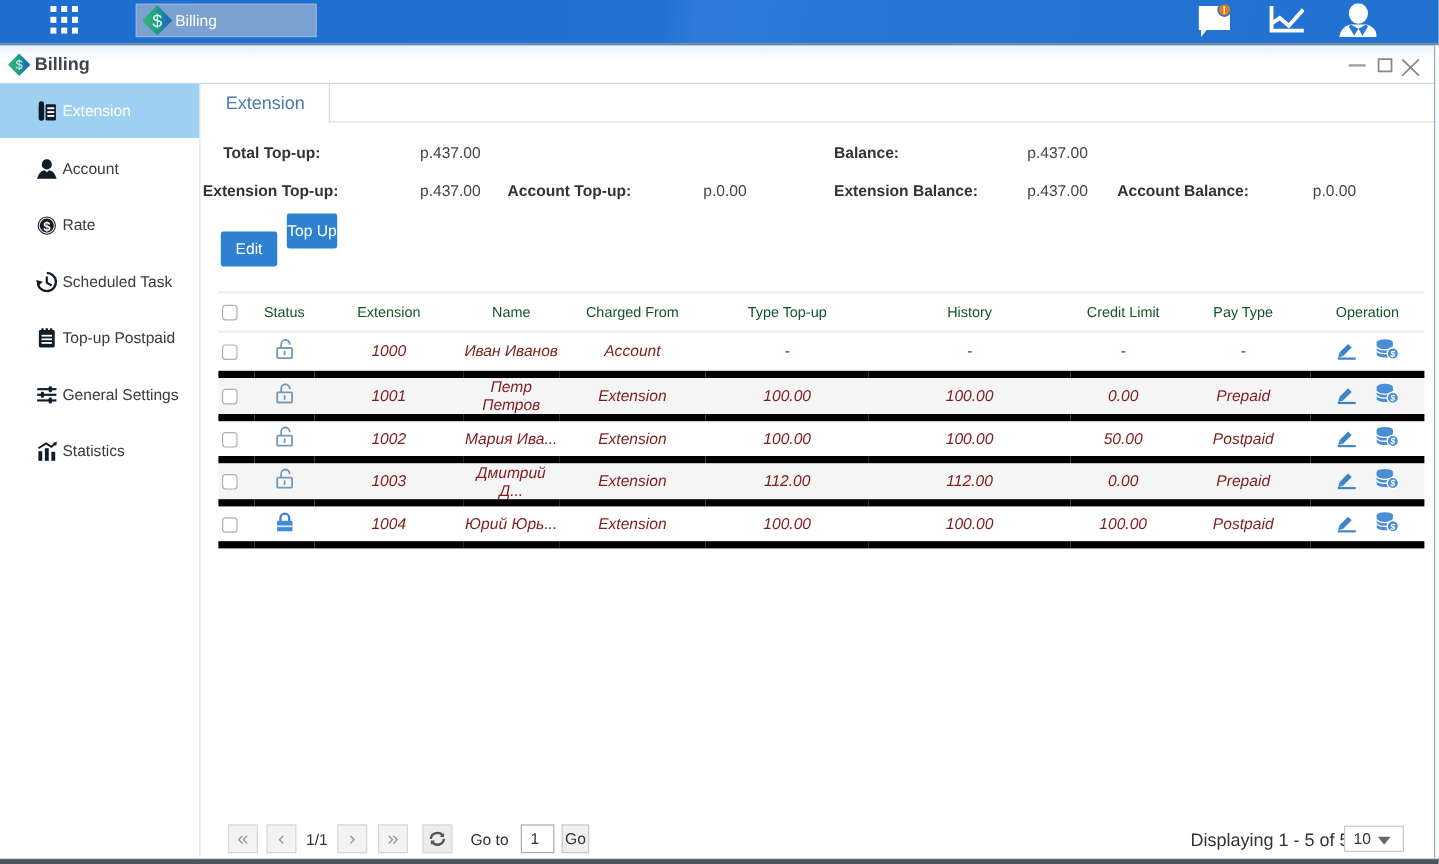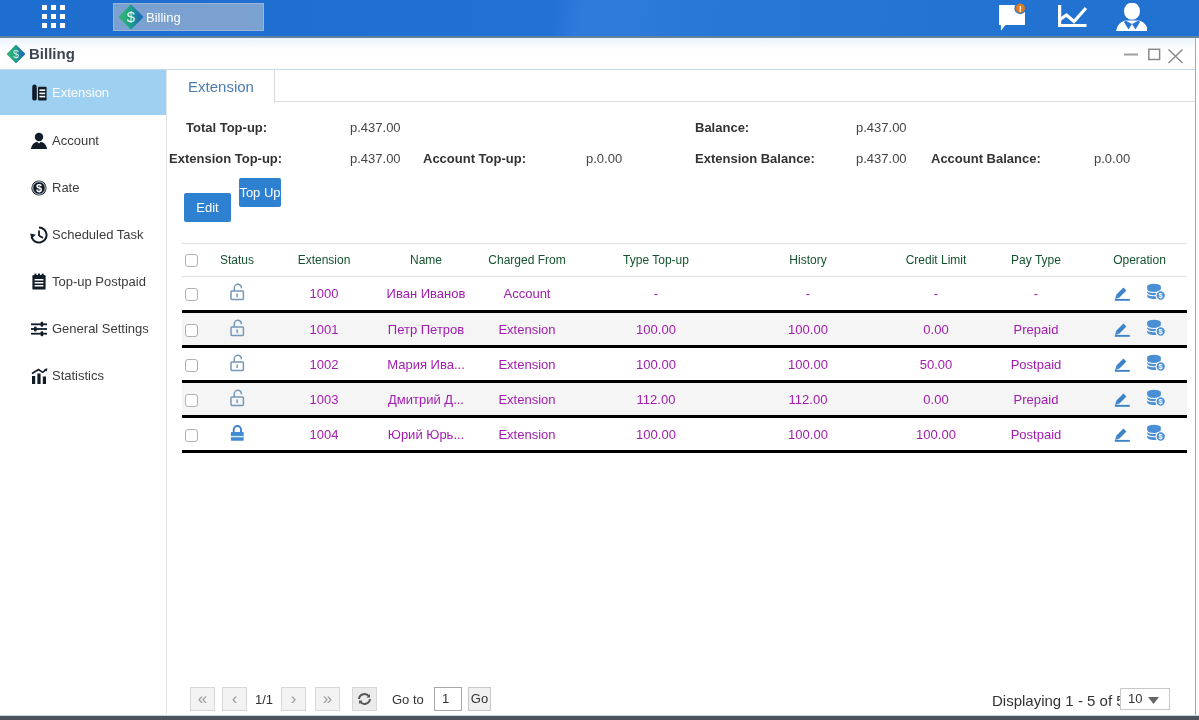--- a/index.html
+++ b/index.html
@@ -44,21 +44,21 @@
 .val { position:absolute; color:#444; white-space:nowrap; font-size:13px;margin-left:36px; }
 
 .btn { position:absolute; background:#2e80d1; color:#fff; font-size:13px;
   border:none; border-radius:2px; text-align:center; }
 
 
 .tbl { position:absolute; left:14px; top:173px; width:1005px; border-collapse:collapse; table-layout:fixed; }
 .tbl th.c1, .tbl td.c1 { text-align:left; padding-left:3px; }
 .tbl th { border-top:1px solid #e3e3e3; border-bottom:1px solid #e3e3e3; height:33px;
   font-size:12px; font-weight:normal; color:#14532d; }
-.tbl td { height:35px; border-bottom:3px solid #000000; font-size:13px; color:#a21caf; text-align:center; }
+.tbl td { height:35px; border-bottom:6px solid #000000; font-size:13px; color:#7f1d1d; text-align:center;font-style:italic; }
 .tbl tr.alt td { background:#f5f5f5; }
 .cb { width:13px; height:13px; border:1px solid #b0b0b0; border-radius:3px; background:#fff; display:inline-block; vertical-align:middle; }
 
 
 .pager { position:absolute; left:0; top:616px; width:1031px; height:26px; }
 .pbtn { position:absolute; top:0; width:25px; height:24px; background:#f3f3f3; border:1px solid #d8d8d8;
   color:#9a9a9a; text-align:center; line-height:21px; font-size:17px; }
 .ptext { position:absolute; font-size:13px; color:#333; }
 .pinput { position:absolute; width:28px; height:24px; border:1px solid #a9a9a9; font-size:13px; padding-left:7px; line-height:22px; color:#333; background:#fff; }
 .gobtn { position:absolute; width:23px; height:24px; background:#f0f0f0; border:1px solid #c8c8c8; text-align:center; line-height:22px; font-size:13px; color:#333; }

